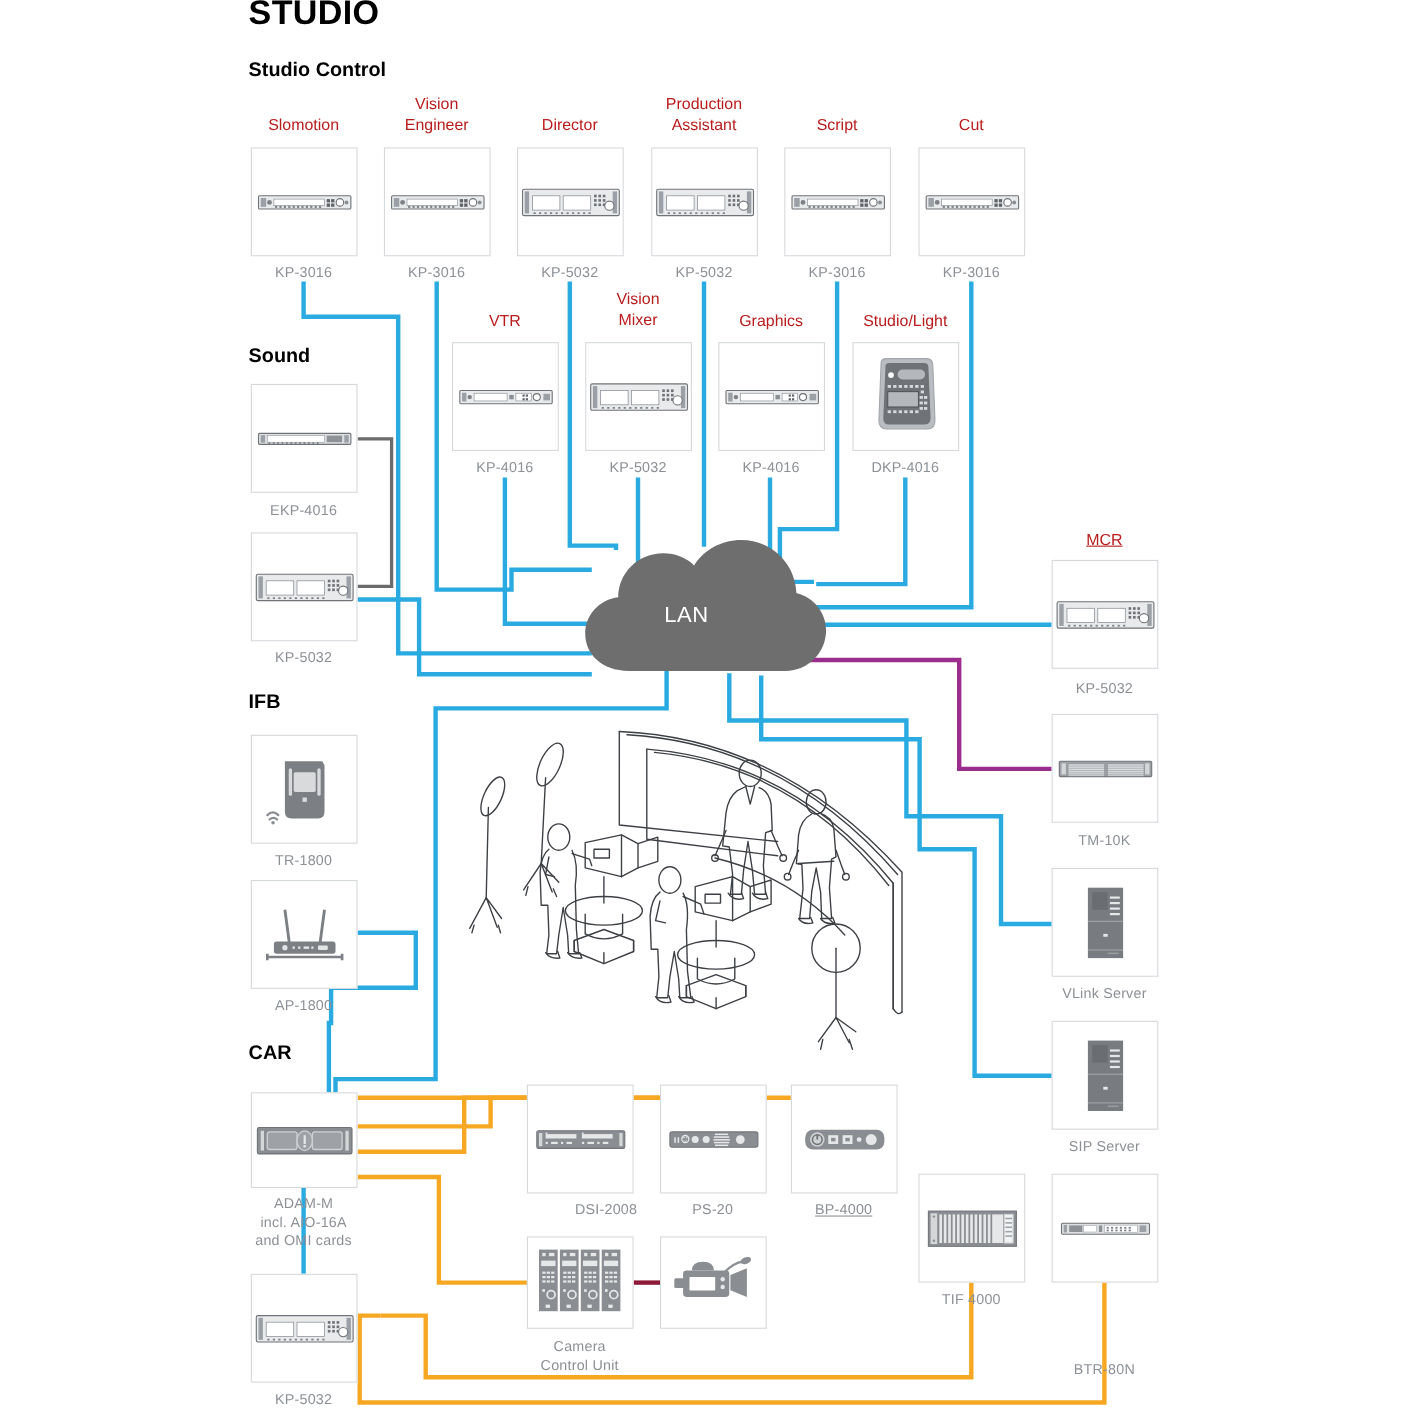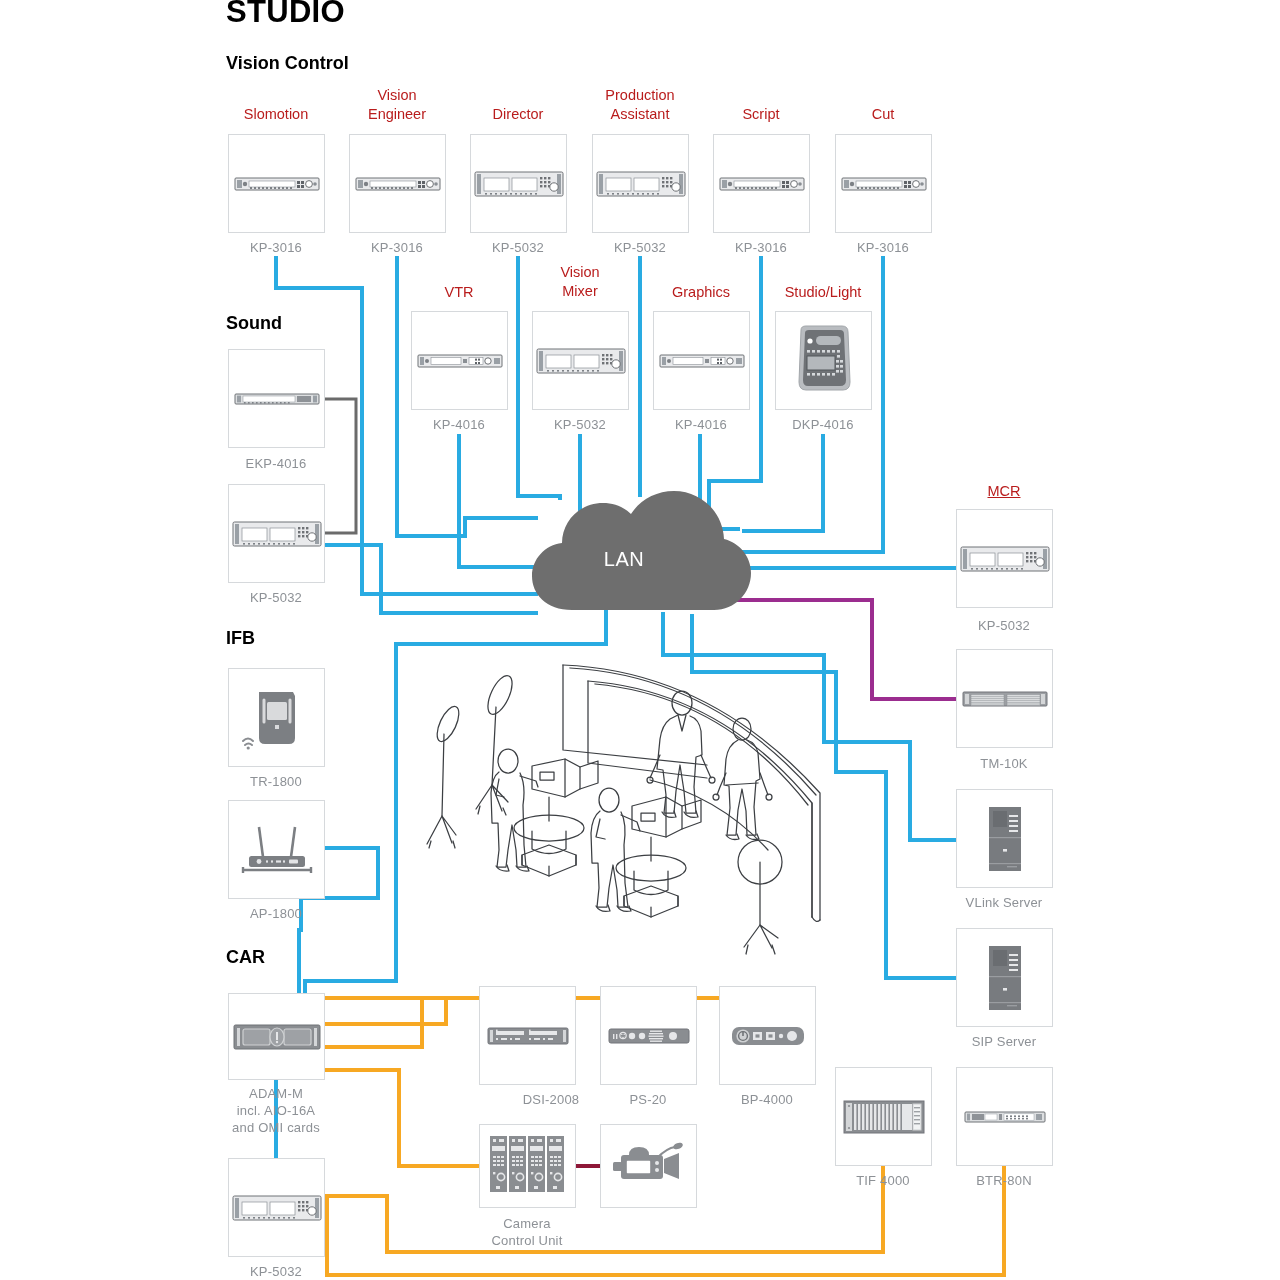--- a/index.html
+++ b/index.html
@@ -86,21 +86,21 @@
 
   <svg class="abs" style="left:528px;top:488px;" width="226" height="130">
     <path d="M44,122 C18,122 4,106 4,88 C4,71 17,57 34,55 C34,33 52,15 75,15
              C86,15 96,19 103,26 C112,12 128,3 146,3 C173,3 195,24 196,51
              C212,55 223,69 223,85 C223,105 207,122 186,122 Z" fill="#6e6e6e"></path>
   </svg>
   <div class="lan-label" style="left:511px;top:548px;width:226px;text-align:center;">LAN</div>
 
   <div class="abs h-main" style="left:226px;top:-6px;">STUDIO</div>
 
-  <div class="abs h-sec" style="left:226px;top:53px;">Vision Control</div>
+  <div class="abs h-sec" style="left:226px;top:53px;">Studio Control</div>
   <div class="abs h-sec" style="left:226px;top:313px;">Sound</div>
   <div class="abs h-sec" style="left:226px;top:628px;">IFB</div>
   <div class="abs h-sec" style="left:226px;top:947px;">CAR</div>
 
 
   <div class="abs role" style="left:216px;top:105px;width:120px;">Slomotion</div>
   <div class="abs role" style="left:337px;top:86px;width:120px;white-space:pre-line;">Vision
 Engineer</div>
   <div class="abs role" style="left:458px;top:105px;width:120px;">Director</div>
   <div class="abs role" style="left:580px;top:86px;width:120px;white-space:pre-line;">Production
@@ -622,21 +622,21 @@
       <path d="M13,9.5 L13,14" stroke="#6f7276" stroke-width="1.6" fill="none"></path>
       <circle cx="13" cy="14" r="4.4" fill="none" stroke="#6f7276" stroke-width="1.4"></circle>
       <rect x="23" y="10" width="9" height="8" fill="#e6e7e9"></rect>
         <rect x="25.5" y="12.4" width="4" height="3.2" fill="#8a8d91"></rect>
       <rect x="36" y="10" width="9" height="8" fill="#e6e7e9"></rect>
         <rect x="38.5" y="12.4" width="4" height="3.2" fill="#8a8d91"></rect>
       <circle cx="51" cy="14" r="2.2" fill="#e6e7e9"></circle>
       <circle cx="62" cy="14" r="5" fill="#e6e7e9"></circle>
     </svg>
   </div>
-  <div class="abs model" style="left:707px;top:1091px;width:120px;">BP-4000</div>
+  <div class="abs model" style="left:707px;top:1091px;width:120px;text-decoration:underline;">BP-4000</div>
 
   <div class="card" style="left:479px;top:1124px;width:97px;height:84px;">
     <svg class="sc" width="80" height="64" viewBox="0 0 80 64">
       <g>
         <rect x="2" y="2" width="17" height="56" fill="#8a8d91"></rect>
         <rect x="21" y="2" width="17" height="56" fill="#8a8d91"></rect>
         <rect x="40" y="2" width="17" height="56" fill="#8a8d91"></rect>
         <rect x="59" y="2" width="17" height="56" fill="#8a8d91"></rect>
       </g>
       <g fill="#e6e7e9">
@@ -781,21 +781,21 @@
         <rect x="42" y="9.8" width="2" height="1.6"></rect>
           <rect x="46" y="9.8" width="2" height="1.6"></rect>
           <rect x="50" y="9.8" width="2" height="1.6"></rect>
           <rect x="54" y="9.8" width="2" height="1.6"></rect>
           <rect x="58" y="9.8" width="2" height="1.6"></rect>
           <rect x="62" y="9.8" width="2" height="1.6"></rect>
         </g>
       <rect x="72" y="6" width="6" height="6" fill="#9aa0a6"></rect>
     </svg>
   </div>
-  <div class="abs model" style="left:944px;top:1172px;width:120px;">BTR-80N</div>
+  <div class="abs model" style="left:944px;top:1236px;width:120px;">BTR-80N</div>
 
   <div class="abs role" style="left:944px;top:482px;width:120px;text-decoration:underline;">MCR</div>
 
   <div class="card" style="left:956px;top:509px;width:97px;height:99px;">
     <svg class="sc" width="90" height="32" viewBox="0 0 90 32">
       <rect x="1" y="4" width="88" height="24" rx="1.5" fill="#e9eaec" stroke="#6f7276"></rect>
       <rect x="3" y="6" width="4" height="20" fill="#9aa0a6"></rect>
         <rect x="83" y="6" width="4" height="20" fill="#9aa0a6"></rect>
       <rect x="10" y="10" width="25" height="13" fill="#fff" stroke="#8b9096" stroke-width=".7"></rect>
       <rect x="38" y="10" width="25" height="13" fill="#fff" stroke="#8b9096" stroke-width=".7"></rect>

